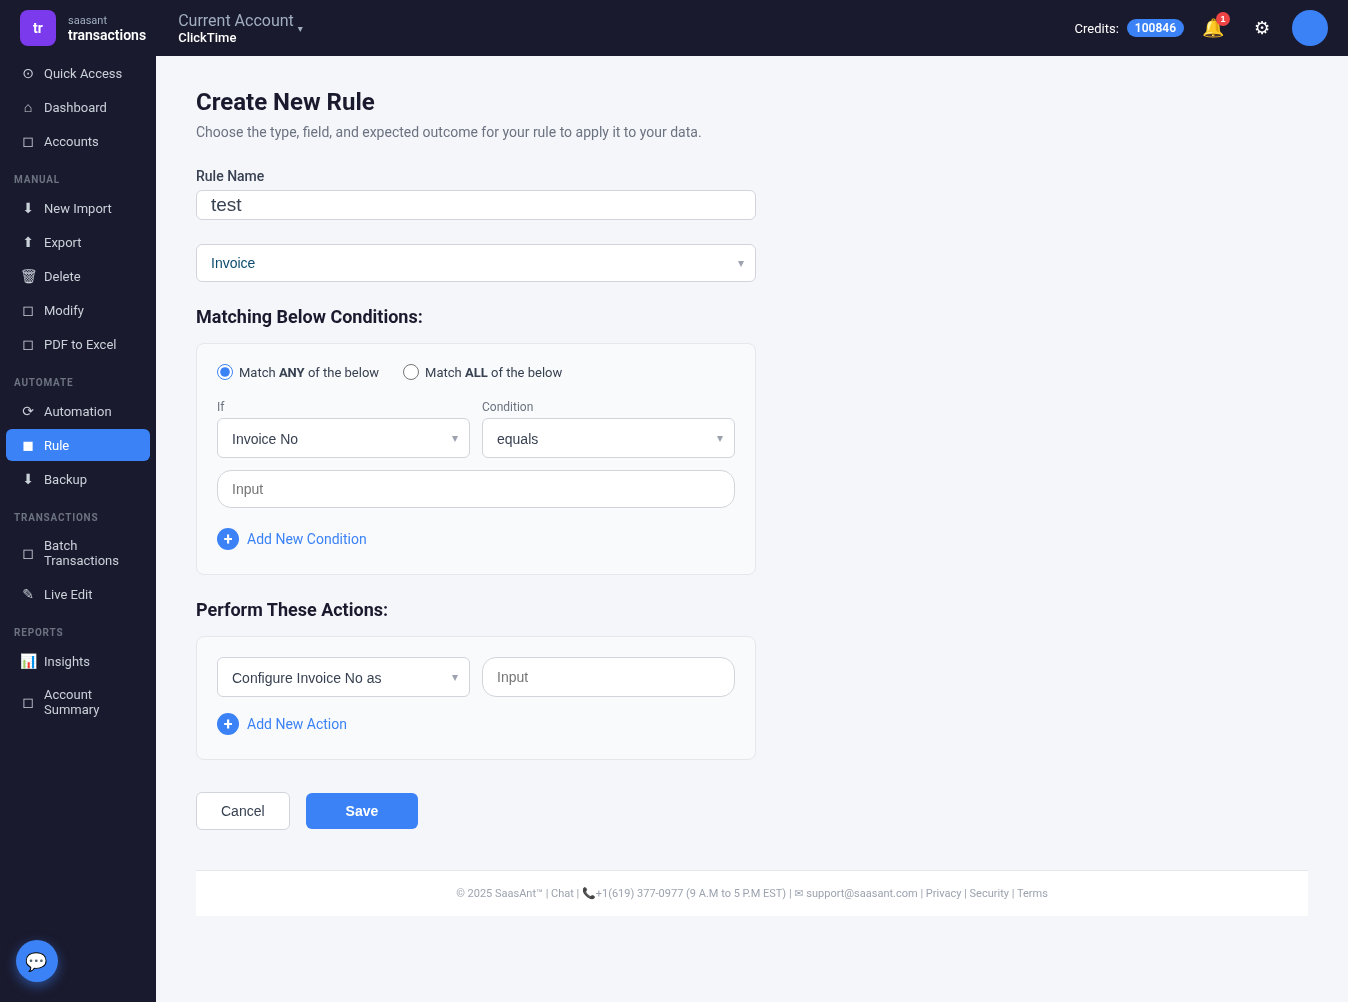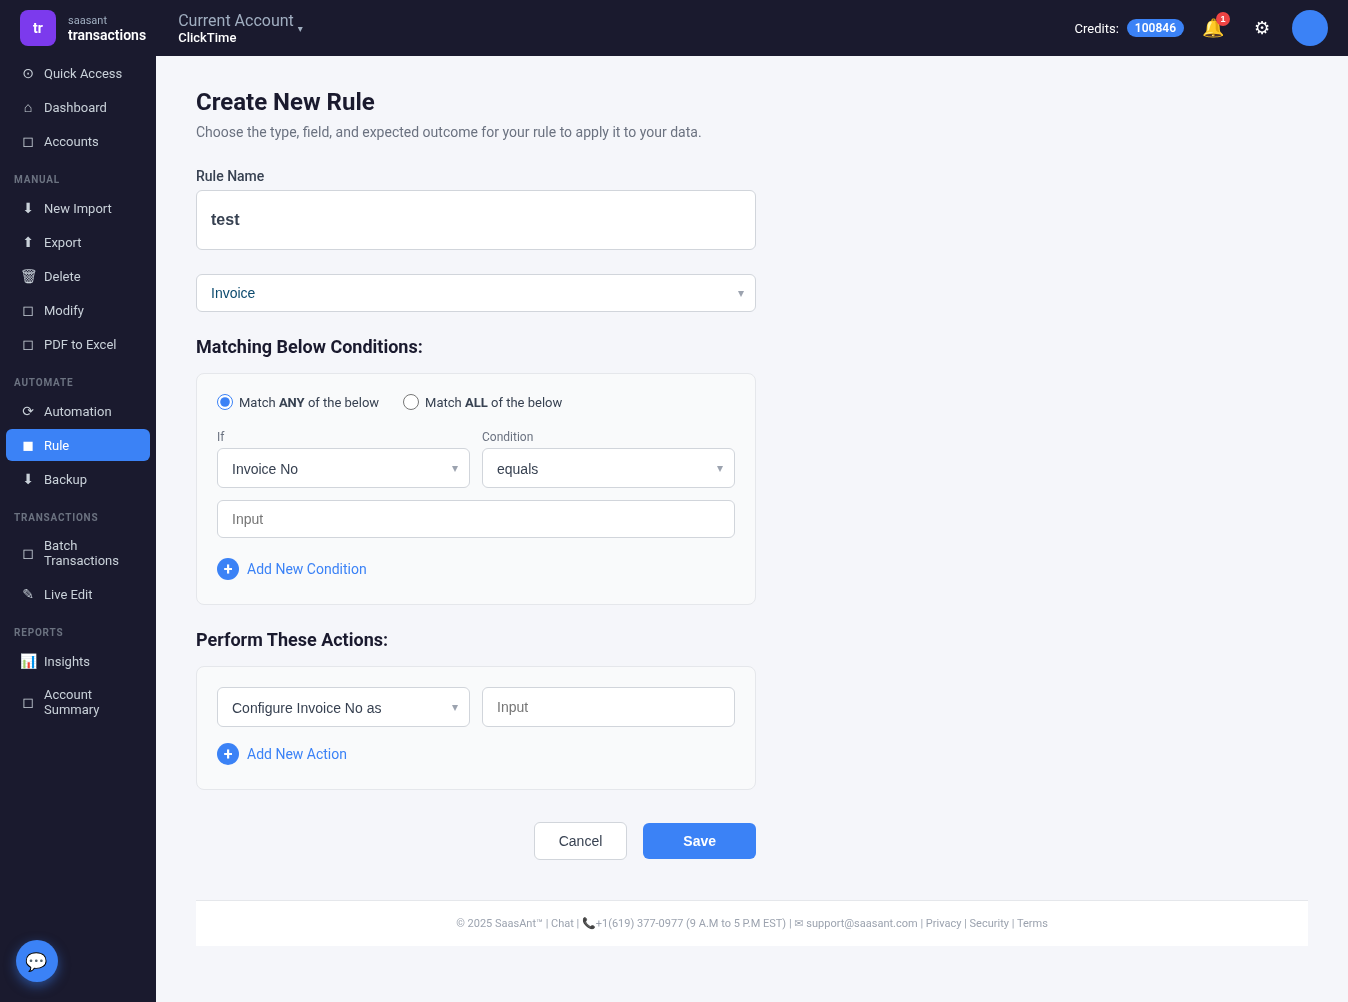--- a/index.html
+++ b/index.html
@@ -88,25 +88,24 @@
     
     .main-content { flex: 1; overflow-y: auto; padding: 32px 40px 40px; }
 
     .page-title { font-size: 24px; font-weight: 700; color: #1a1a2e; margin-bottom: 8px; }
     .page-subtitle { font-size: 14px; color: #6b7280; margin-bottom: 28px; }
 
     .form-section { margin-bottom: 24px; }
     .form-label { font-size: 14px; font-weight: 500; color: #374151; margin-bottom: 6px; }
 
     .form-input {
-      width: 100%; max-width: 560px; padding: 20px 14px;
+      width: 100%; max-width: 560px; padding: 3px 14px;
       border: 1px solid #d1d5db; border-radius: 6px;
-      font-size: 16px; color: #374151; background: white;
+      font-size: 19px; color: #374151; background: white;
       outline: none;
-      font-weight: bold;
     }
 
     .form-select-wrapper {
       position: relative; width: 100%; max-width: 560px;
     }
     .form-select {
       width: 100%; padding: 10px 36px 10px 14px;
       border: 1px solid #d1d5db; border-radius: 6px;
       font-size: 14px; color: #0c4a6e; background: white;
       appearance: none; cursor: pointer; outline: none;
@@ -133,21 +132,21 @@
     .condition-select-wrapper { position: relative; }
     .condition-select {
       width: 100%; padding: 12px 36px 10px 14px;
       border: 1px solid #d1d5db; border-radius: 6px;
       font-size: 14px; color: #374151; background: white;
       appearance: none; cursor: pointer; outline: none;
     }
 
     .input-full {
       width: 100%; padding: 10px 14px;
-      border: 1px solid #d1d5db; border-radius: 6px;
+      border: 1px solid #d1d5db; border-radius: 14px;
       font-size: 14px; color: #9ca3af; background: white; outline: none;
     }
 
     .add-link {
       display: flex; align-items: center; gap: 8px;
       color: #3b82f6; font-size: 14px; cursor: pointer; padding: 4px 0;
     }
     .add-icon {
       width: 22px; height: 22px; border-radius: 50%; background: #3b82f6;
       color: white; display: flex; align-items: center; justify-content: center;
@@ -155,21 +154,21 @@
     }
 
     
     .actions-box {
       background: #f9fafb; border: 1px solid #e5e7eb; border-radius: 8px;
       padding: 20px; max-width: 560px; margin-bottom: 32px;
     }
     .action-row { display: grid; grid-template-columns: 1fr 1fr; gap: 12px; margin-bottom: 12px; }
 
     
-    .btn-row { display: flex; align-items: center; gap: 16px; max-width: 560px; justify-content: flex-end; }
+    .btn-row { display: flex; align-items: center; gap: 16px; max-width: 560px; }
     .btn-cancel {
       padding: 10px 24px; border: 1px solid #d1d5db; border-radius: 6px;
       background: white; font-size: 14px; color: #374151; cursor: pointer;
     }
     .btn-save {
       padding: 10px 40px; border-radius: 6px;
       background: #3b82f6; color: white; font-size: 14px; font-weight: 600;
       border: none; cursor: pointer;
     }
 

